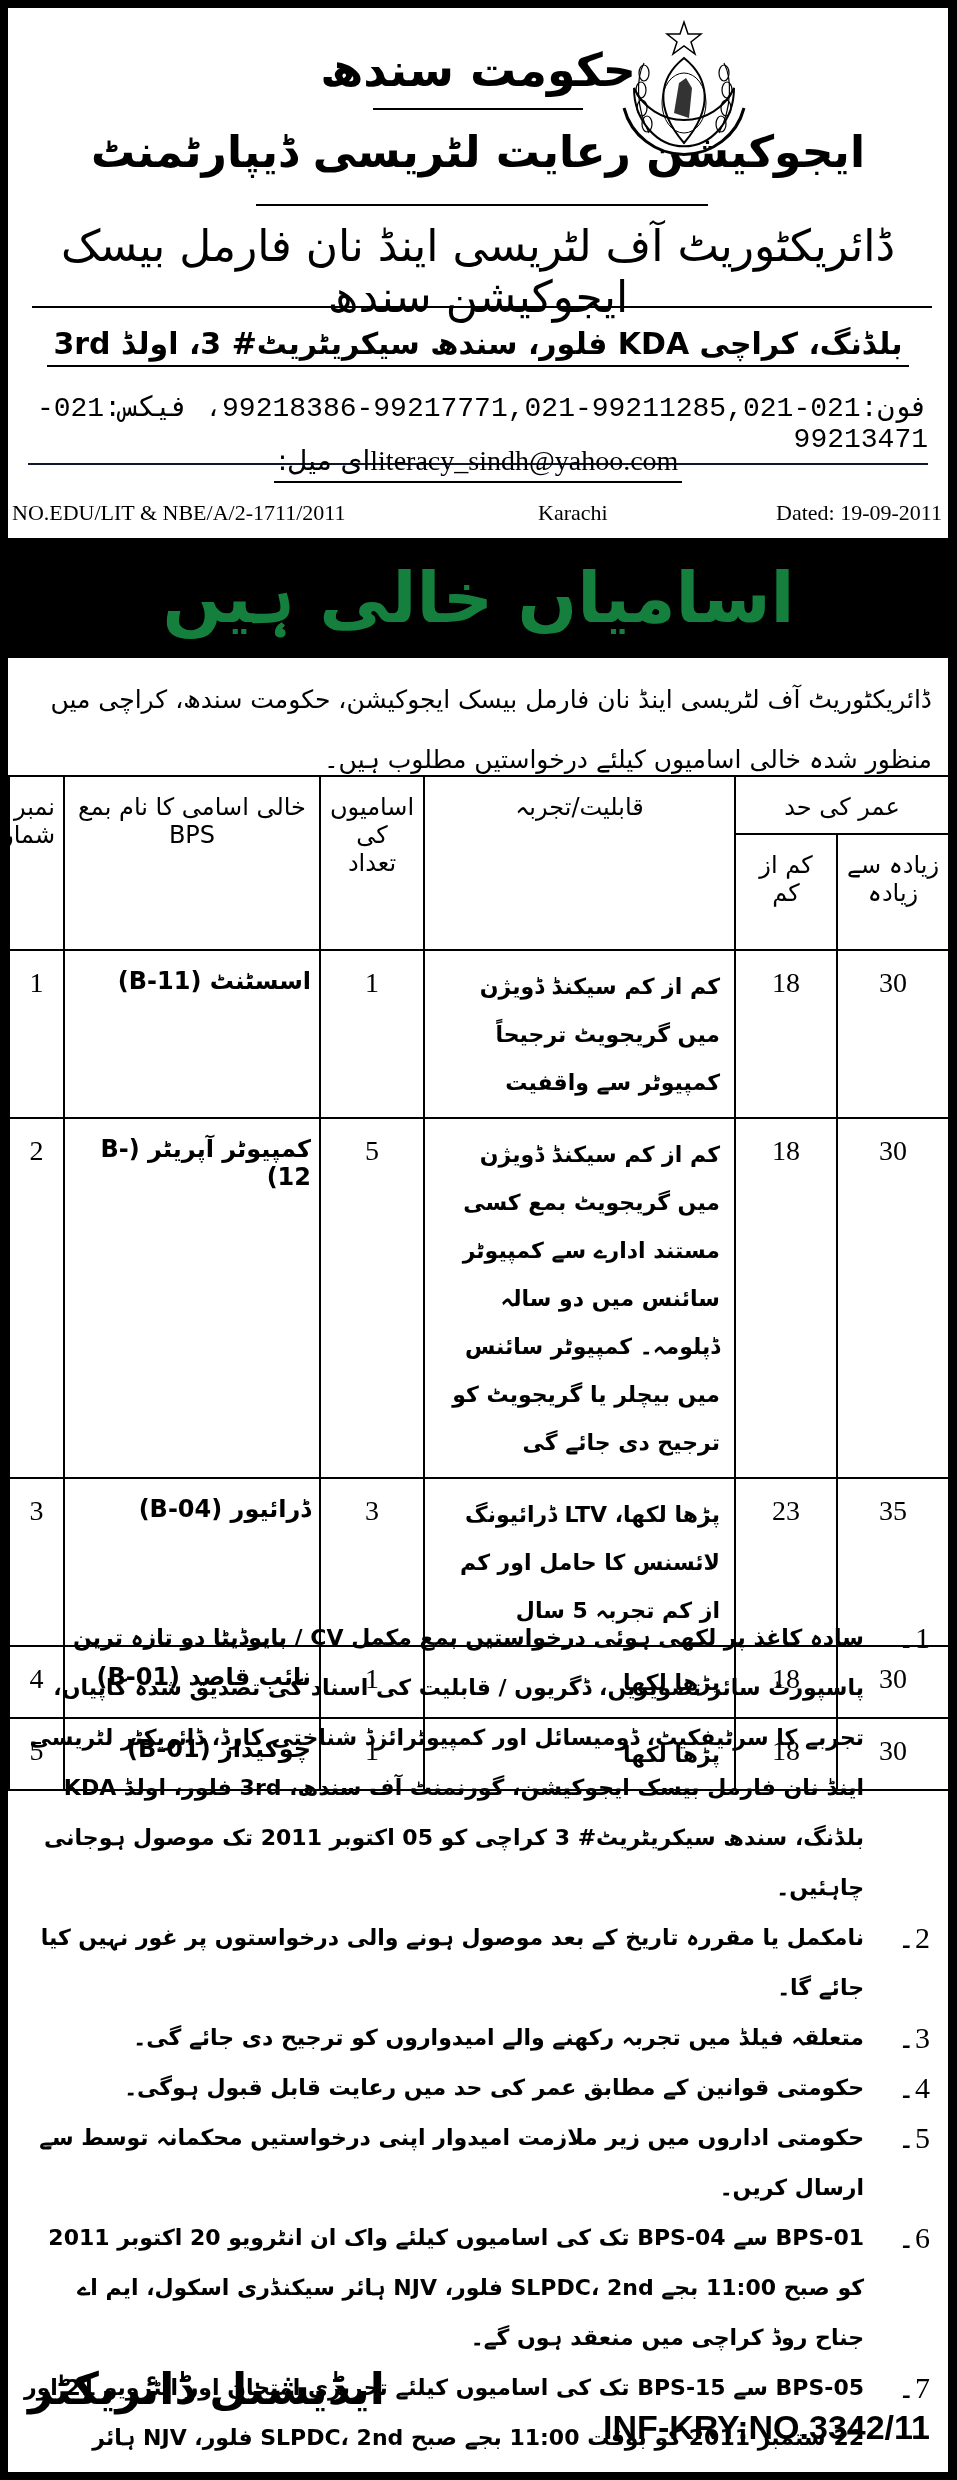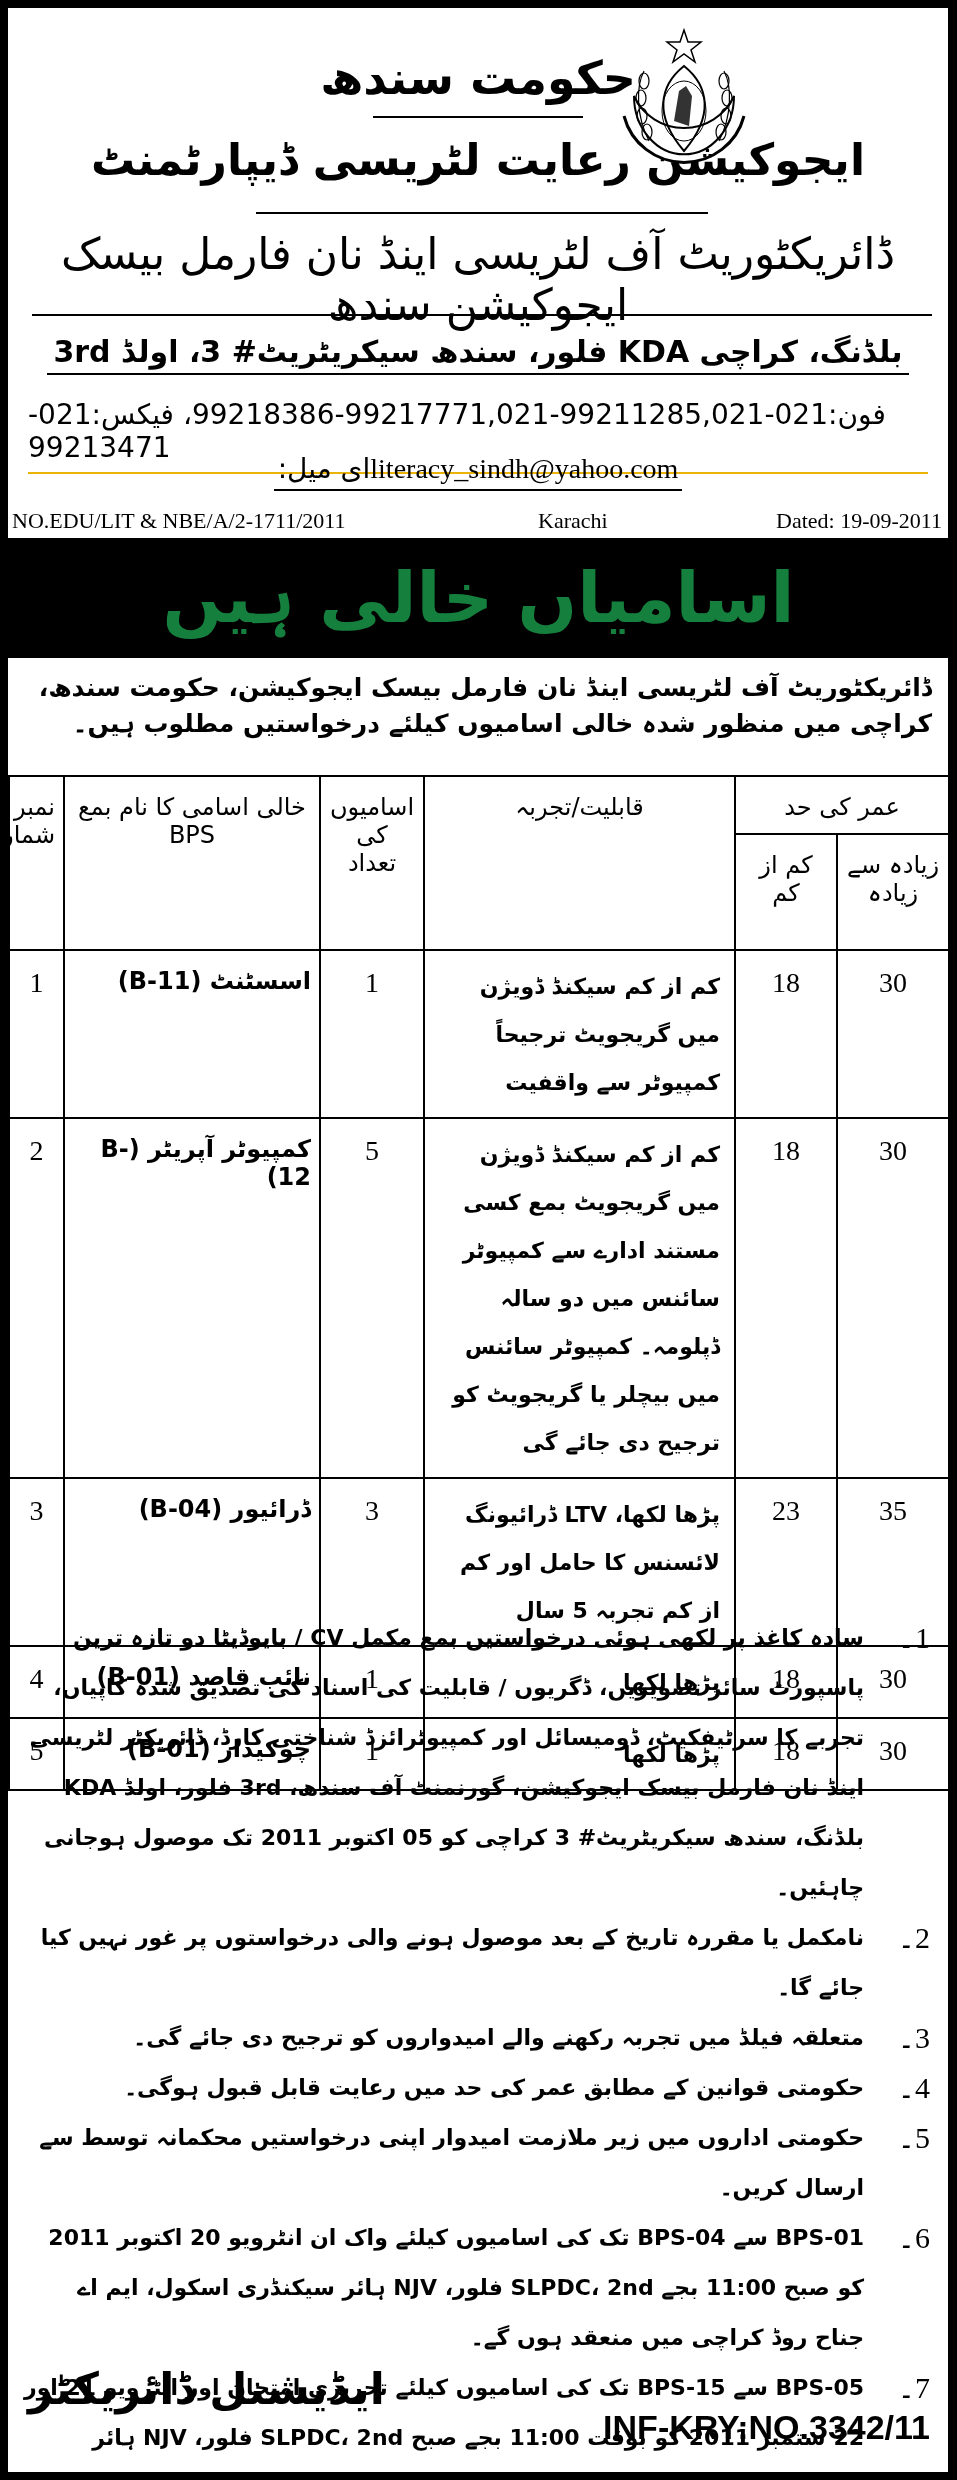--- a/index.html
+++ b/index.html
@@ -3,49 +3,49 @@
 <meta charset="utf-8">
 <style>
   html, body { margin: 0; padding: 0; background: #000; }
   body { width: 957px; height: 2480px; position: relative; overflow: hidden;
          font-family: "DejaVu Serif", serif; color: #000; }
   .page { position: absolute; left: 8px; top: 8px; width: 940px; height: 2464px; background: #fff; }
   .urdu { font-family: "DejaVu Sans", sans-serif; direction: rtl; unicode-bidi: plaintext; }
   .latin { font-family: "Liberation Serif", serif; }
 
   
-  .header { position: absolute; left: 0; top: 8px; width: 768px; height: 530px; }
+  .header { position: absolute; left: 0; top: 0; width: 768px; height: 530px; }
   .logo { position: absolute; right: 22px; top: 10px; width: 140px; height: 160px; }
   .h-line1 { position: absolute; top: 35px; left: 0; width: 940px; text-align: center;
              font-size: 46px; font-weight: bold; }
   .h-rule1 { position: absolute; top: 100px; left: 365px; width: 210px; border-top: 2px solid #000; }
   .h-line2 { position: absolute; top: 118px; left: 0; width: 940px; text-align: center;
              font-size: 44px; font-weight: bold; }
   .h-rule2 { position: absolute; top: 196px; left: 248px; width: 452px; border-top: 2px solid #000; }
   .h-line3 { position: absolute; top: 212px; left: 0; width: 940px; text-align: center;
              font-size: 44px; font-weight: normal; }
   .h-rule3 { position: absolute; top: 298px; left: 24px; width: 900px; border-top: 2px solid #000; }
   .h-address { position: absolute; top: 318px; left: 0; width: 940px; text-align: center; font-size: 30px; font-weight: bold; }
   .h-address span { border-bottom: 2px solid #000; padding: 0 6px 4px; }
-  .h-phone { position: absolute; top: 382px; left: 20px; width: 900px; text-align: left; font-size: 28px;
-             border-bottom: 2px solid #eab308; padding-bottom: 8px; }
+  .h-phone { position: absolute; top: 382px; left: 20px; width: 900px; text-align: right; font-size: 28px;
+             border-bottom: 2px solid #0f172a; padding-bottom: 8px; font-family: Liberation Mono, monospace; }
   .h-email { position: absolute; top: 436px; left: 0; width: 940px; text-align: center; font-size: 28px; }
   .h-email span { border-bottom: 2px solid #000; padding: 0 4px 4px; }
   .h-ref { position: absolute; top: 492px; left: 0; width: 940px; height: 30px; font-size: 22px; }
   .h-ref .ref-no { position: absolute; left: 4px; }
   .h-ref .city { position: absolute; left: 530px; }
   .h-ref .date { position: absolute; right: 6px; }
 
   
   .banner { position: absolute; left: -8px; top: 530px; width: 957px; height: 120px; background: #000;
             color: #15803d; text-align: center; font-size: 70px; font-weight: bold; line-height: 120px; }
 
   
-  .intro { position: absolute; top: 662px; left: 14px; width: 910px; font-size: 25px; line-height: 36px;
-           text-align: right; font-weight: bold; }
+  .intro { position: absolute; top: 662px; left: 14px; width: 910px; font-size: 25px; line-height: 60px;
+           text-align: right; font-weight: normal; }
 
   
   table.vac { position: absolute; top: 767px; left: 0; width: 940px; border-collapse: collapse; table-layout: fixed; }
   table.vac td, table.vac th { border: 2px solid #000; vertical-align: top; font-weight: normal; }
   table.vac th { font-size: 24px; padding: 16px 8px 0; }
   table.vac td { font-size: 28px; padding: 16px 8px 8px; text-align: center; }
   table.vac td.qual { text-align: right; font-size: 22px; line-height: 48px; padding: 12px 14px 10px; font-weight: bold; }
   table.vac td.post { text-align: right; font-size: 24px; font-weight: bold; }
   .num { font-family: "Liberation Serif", serif; font-size: 32px; }
 

